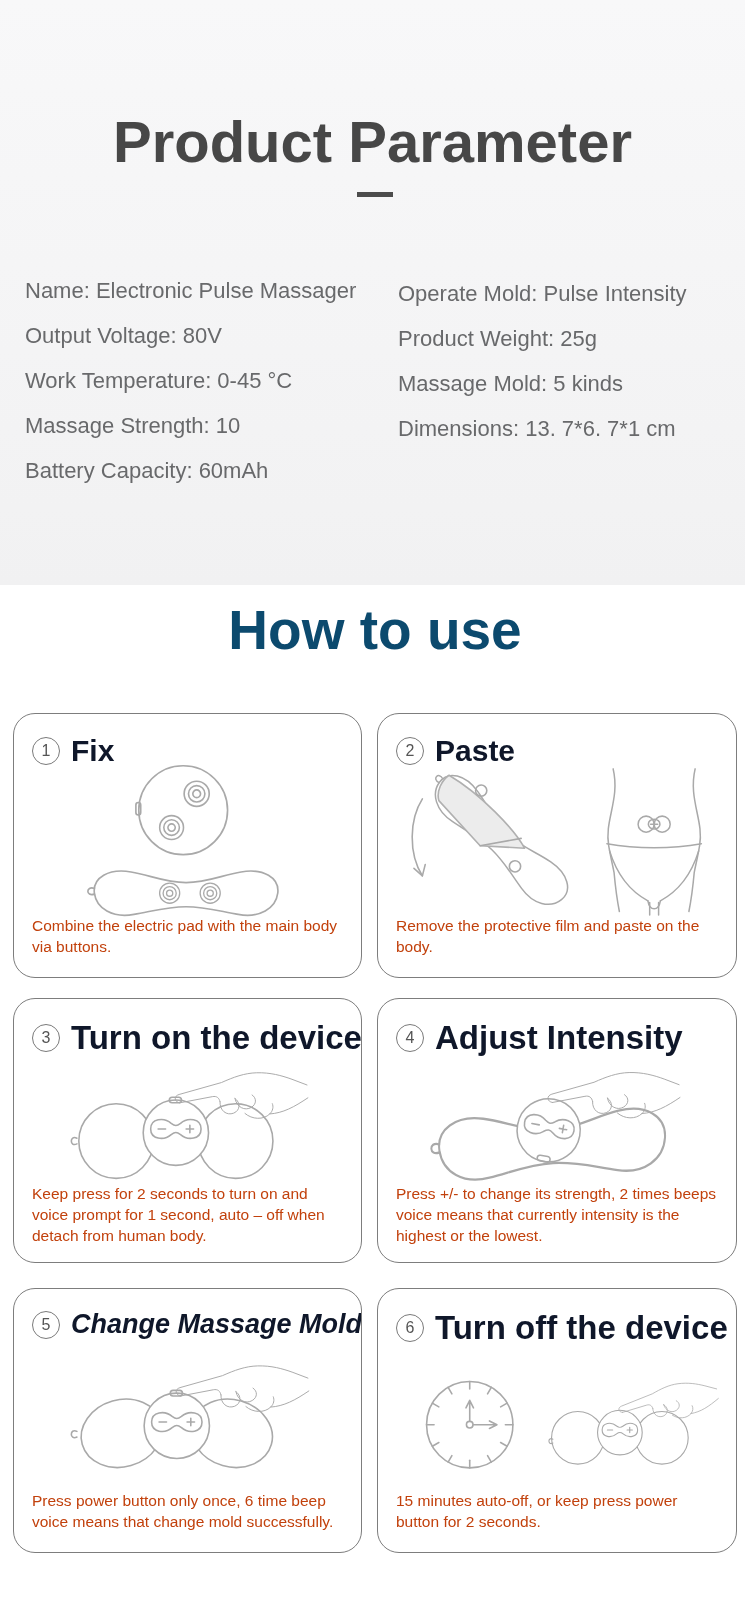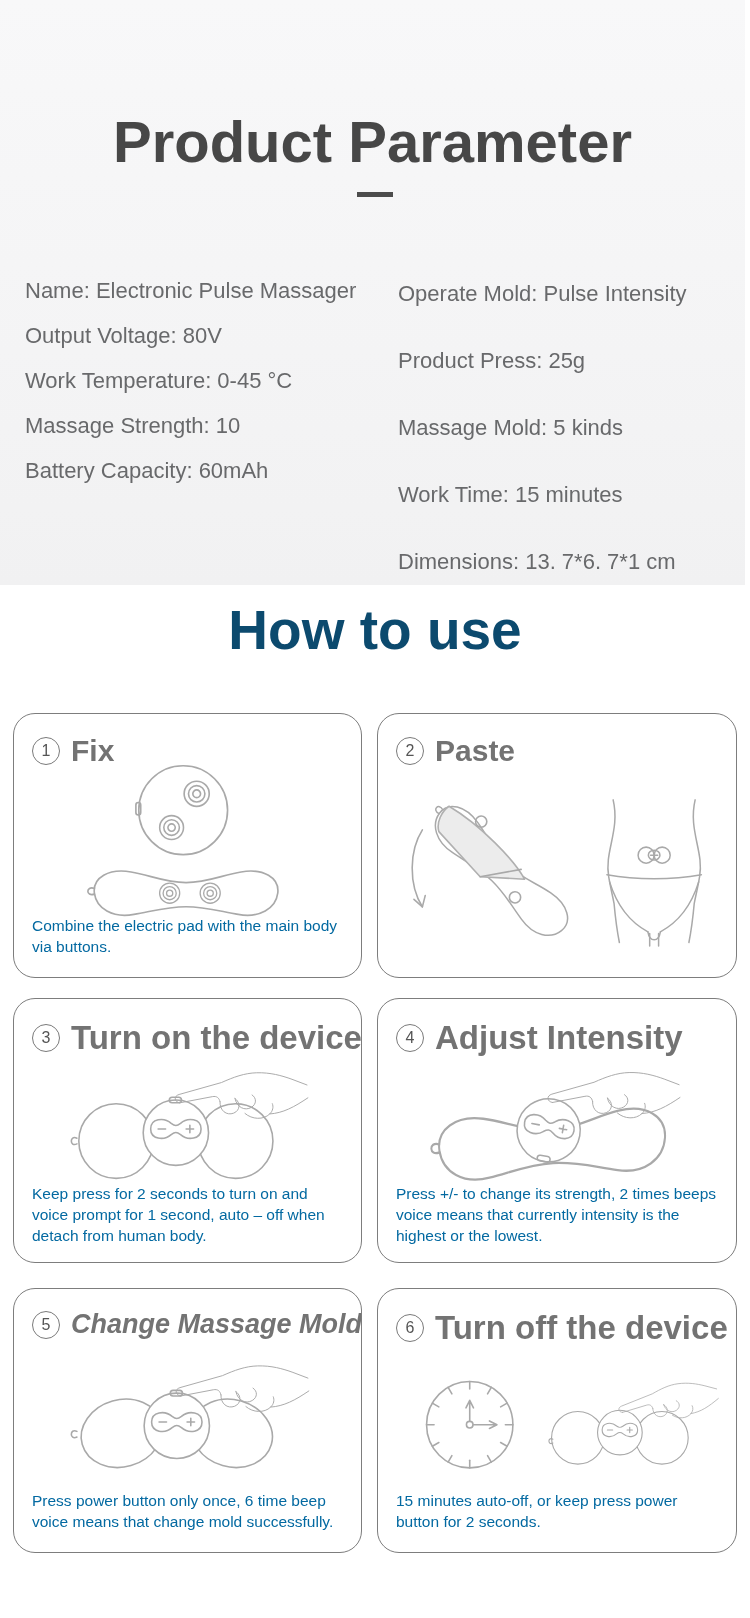--- a/index.html
+++ b/index.html
@@ -24,21 +24,21 @@
   .title-dash {
     position:absolute; top:192px; left:357px; width:36px; height:5px;
     background:#4c4c4c;
   }
   .spec-columns {
     position:absolute; top:268px; left:25px; right:12px;
     display:flex;
   }
   .spec-col { display:flex; flex-direction:column; }
   .spec-col.left  { width:373px; }
-  .spec-col.right { flex:1; padding-top:3px;gap:22px; }
+  .spec-col.right { flex:1; padding-top:3px; }
   .spec-line {
     font-size:22px; color:#68696b; height:45px; line-height:45px;
     white-space:nowrap;
   }
 
   
   .howto-title {
     position:absolute; top:598px; left:0; width:100%;
     text-align:center; font-size:55px; font-weight:600; color:#0c4a6e;
   }
@@ -57,39 +57,39 @@
   .card-head {
     display:flex; align-items:center; gap:11px;
     padding:20px 12px 2px 18px; flex:0 0 auto;
   }
   .step-num {
     flex:0 0 auto; width:28px; height:28px; border:1.5px solid #7a7a7a;
     border-radius:50%; display:flex; align-items:center; justify-content:center;
     font-size:16px; color:#555; font-weight:400;
   }
   .step-title {
-    font-size:30px; font-weight:700; color:#737373; white-space:nowrap;text-align:center;
+    font-size:30px; font-weight:700; color:#0f172a; white-space:nowrap;text-align:center;
   }
   .c5 .step-title { font-size:27px;font-style:italic; }
   .c3 .step-title, .c4 .step-title, .c6 .step-title { font-size:33px; }
   .card-art {
     flex:1 1 auto; display:flex; align-items:center; justify-content:center;
     min-height:0;
   }
   .art { display:block; }
   .art * {
     stroke:#a9a9a9; fill:none; stroke-width:1.7;
     stroke-linecap:round; stroke-linejoin:round;
   }
   .art .solid { fill:#ffffff; }
   .art .film  { fill:#ececec; stroke:#b0b0b0; }
   .card-caption {
     flex:0 0 auto; margin-top:auto;
     padding:0 14px 20px 18px;
-    font-size:15.5px; line-height:21px; color:#0369a1;
+    font-size:15.5px; line-height:21px; color:#c2410c;
   }
   .c3 .card-caption, .c4 .card-caption { padding-bottom:16px; }
 </style>
 </head>
 <body>
 
 <svg width="0" height="0" style="position:absolute" aria-hidden="true">
   <defs>
     <g id="sym-padshape">
       <path d="M-95,-2 C-97,-18 -80,-28 -57,-24 C-38,-21 -22,-13 0,-13 C22,-13 38,-21 57,-24 C80,-28 97,-18 95,-2 C93,14 76,24 54,20 C36,17 20,12 0,12 C-20,12 -36,17 -54,20 C-76,24 -93,14 -95,-2 Z"></path>
@@ -122,23 +122,22 @@
   <div class="spec-columns">
     <div class="spec-col left">
       <div class="spec-line">Name: Electronic Pulse Massager</div>
       <div class="spec-line">Output Voltage: 80V</div>
       <div class="spec-line">Work Temperature: 0-45 °C</div>
       <div class="spec-line">Massage Strength: 10</div>
       <div class="spec-line">Battery Capacity: 60mAh</div>
     </div>
     <div class="spec-col right">
       <div class="spec-line">Operate Mold: Pulse Intensity</div>
-      <div class="spec-line">Product Press: 25g</div>
+      <div class="spec-line">Product Weight: 25g</div>
       <div class="spec-line">Massage Mold: 5 kinds</div>
-      <div class="spec-line">Work Time: 15 minutes</div>
       <div class="spec-line">Dimensions: 13. 7*6. 7*1 cm</div>
     </div>
   </div>
 </section>
 
 <h2 class="howto-title">How to use</h2>
 
 <div class="card c1">
   <div class="card-head">
     <span class="step-num">1</span>
@@ -184,20 +183,21 @@
         <path d="M55,150 L55,164 M65,150 L65,164"></path>
         <g transform="translate(60,62)">
           <circle cx="-9" cy="0" r="9"></circle>
             <circle cx="9" cy="0" r="9"></circle>
           <ellipse rx="6.5" ry="5.5"></ellipse>
             <path d="M-4,0 L4,0"></path>
         </g>
       </g>
     </svg>
   </div>
+  <div class="card-caption">Remove the protective film and paste on the body.</div>
 </div>
 
 <div class="card c3">
   <div class="card-head">
     <span class="step-num">3</span>
     <span class="step-title">Turn on the device</span>
   </div>
   <div class="card-art">
     <svg class="art" viewBox="0 0 330 135" width="322" height="126">
       <path d="M46,86 C38,82 38,96 46,92"></path>

